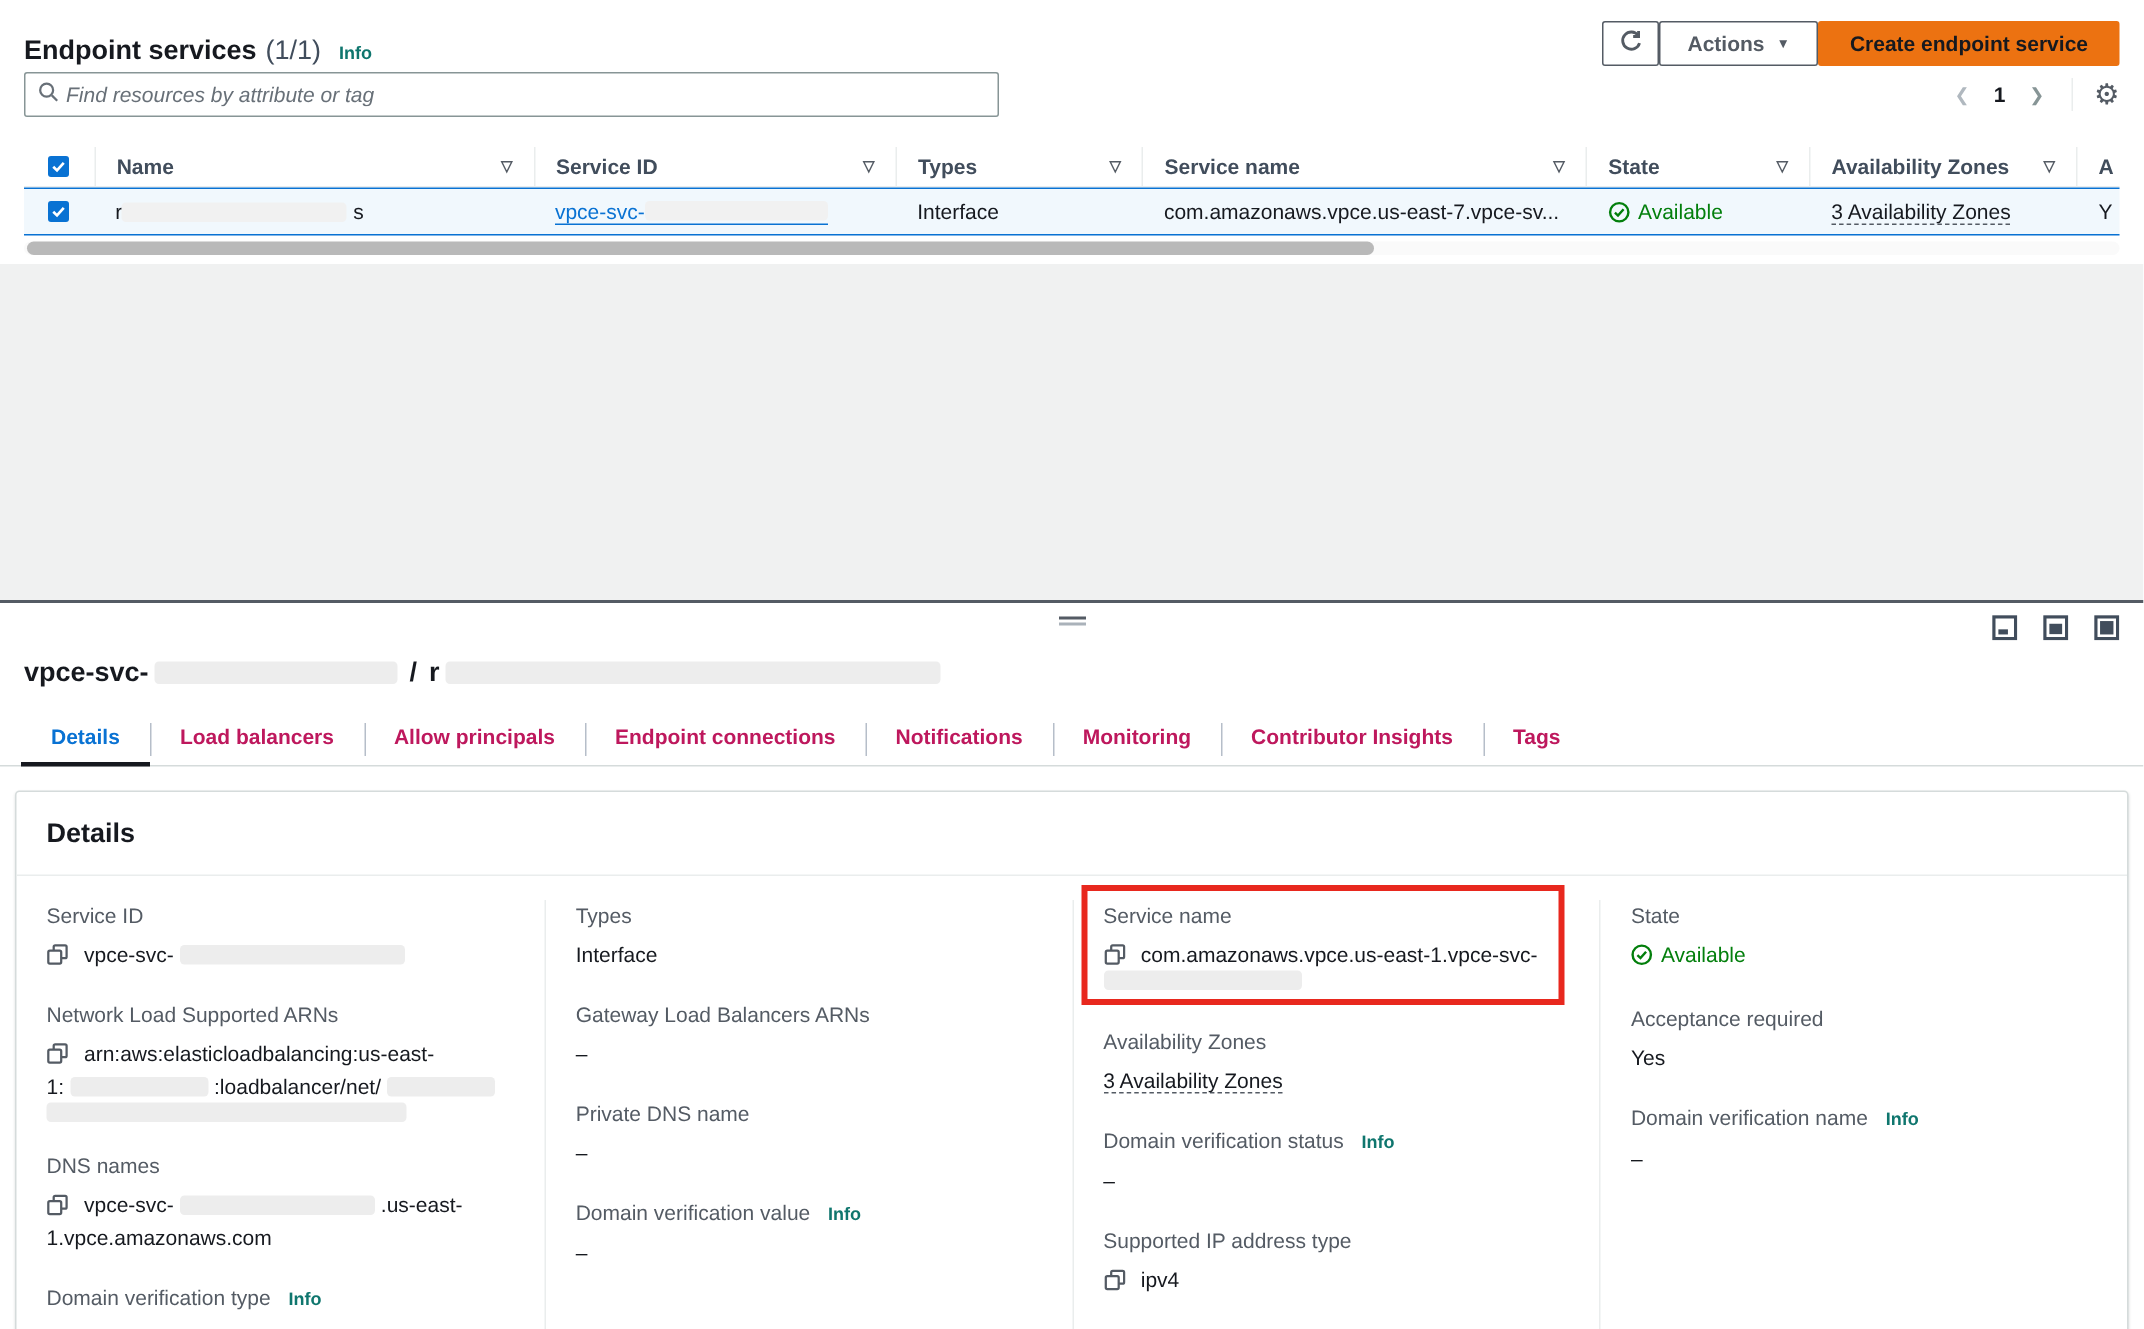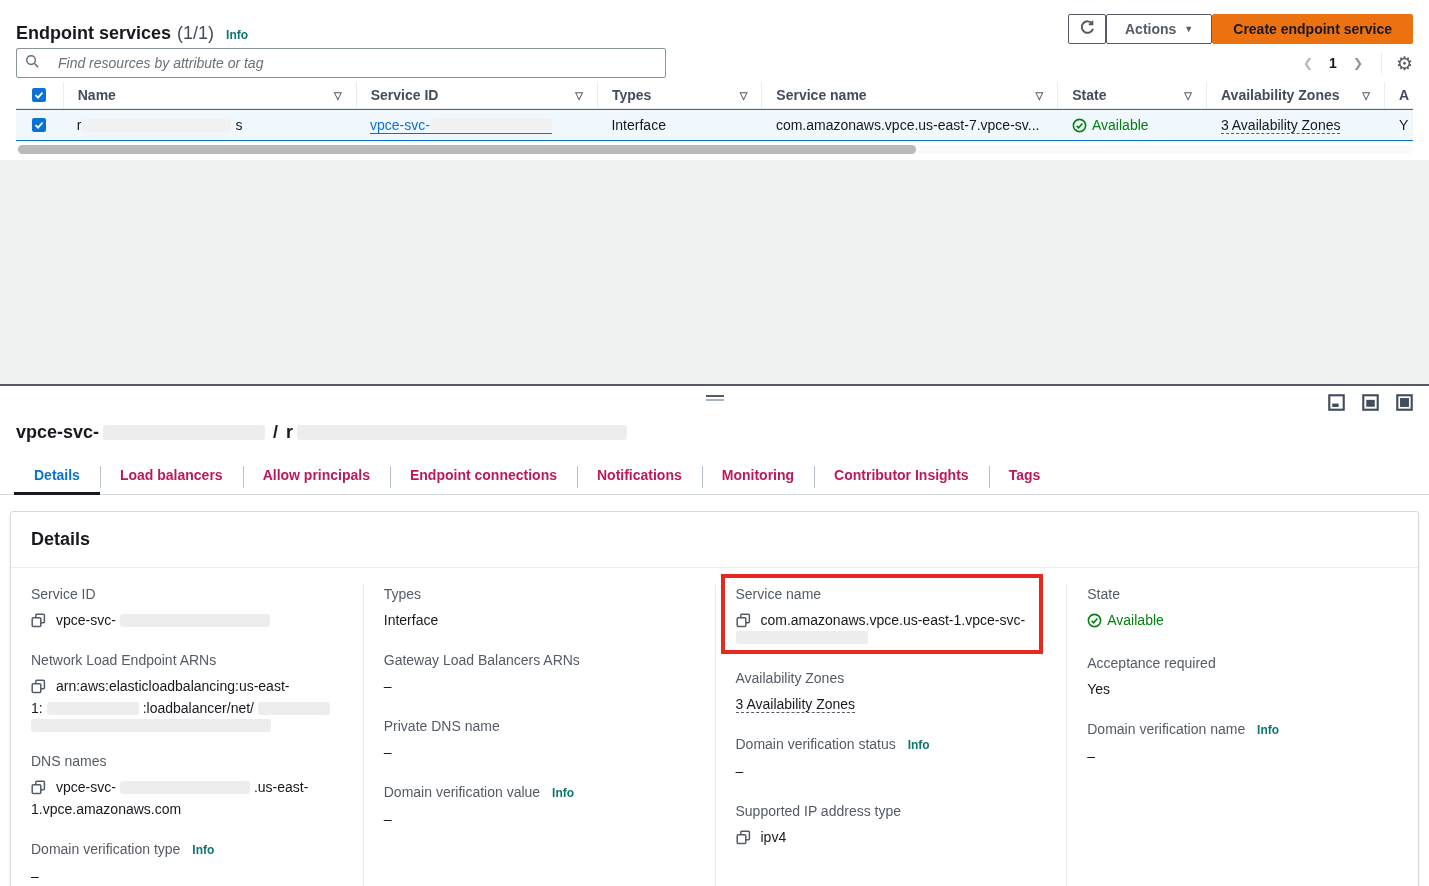--- a/index.html
+++ b/index.html
@@ -16,33 +16,33 @@
   .info-link { font-size:12px; font-weight:bold; color:#0f766e; text-decoration:none; margin-left:6px; cursor:pointer; }
   .header-actions { display:flex; gap:0; align-items:center; }
   .btn { height:30px; display:flex; align-items:center; justify-content:center; border:1px solid #545b64;
          border-radius:2px; background:#fff; font-weight:bold; color:#545b64; font-size:14px; cursor:pointer; padding:0 18px; }
   .btn-icon { width:38px; padding:0; }
   .btn .caret { font-size:9px; margin-left:8px; color:#545b64; }
   .btn-primary { background:#ec7211; border-color:#ec7211; color:#16191f; padding:0 20px; }
 
   .toolbar-row { display:flex; align-items:center; justify-content:space-between; margin-top:4px; height:30px; }
   .search-box { display:flex; align-items:center; width:650px; height:30px; border:1px solid #879596;
-                border-radius:2px; background:#fff; padding:0 8px; gap:18px; }
+                border-radius:2px; background:#fff; padding:0 8px; gap:4px; }
   .search-box input { border:none; outline:none; flex:1; font-size:14px; font-family:"Liberation Sans",sans-serif; color:#16191f; background:transparent; }
   .search-box input::placeholder { font-style:italic; color:#687078; }
   .right-controls { display:flex; align-items:center; gap:10px; }
   .pg-chevron { font-size:12px; cursor:pointer; padding:2px 4px; }
   .pg-chevron.disabled { color:#b0b8bf; }
   .pg-chevron.active { color:#879596; }
   .pg-num { font-weight:bold; color:#16191f; padding:0 2px; }
   .vdiv { width:1px; height:22px; background:#eaeded; margin:0 4px; }
   .gear { font-size:19px; color:#545b64; cursor:pointer; line-height:1; }
 
   
-  .tbl { margin-top:4px; }
+  .tbl { margin-top:20px; }
   .tbl-head { display:flex; align-items:stretch; height:27px; border-bottom:1px solid #eaeded; }
   .tbl-row { display:flex; align-items:stretch; height:32px; background:#f1f8fd;
              border-top:1px solid #0972d3; border-bottom:1px solid #0972d3; }
   .cell { display:flex; align-items:center; padding:0 14px; overflow:hidden; white-space:nowrap; }
   .hcell { justify-content:space-between; font-weight:bold; color:#414d5c; border-left:1px solid #eaeded; }
   .hcell .filter { font-size:10px; color:#545b64; cursor:pointer; margin-left:6px; }
   .c-check { width:48px; justify-content:center; padding:0; border-left:none !important; }
   .c-name { width:300px; }
   .c-sid  { width:247px; }
   .c-type { width:168px; }
@@ -287,21 +287,21 @@
                     <rect x="4.8" y="1.2" width="8.6" height="8.6" rx="1" fill="none" stroke="#545b64" stroke-width="1.5"></rect>
                     <rect x="1.2" y="4.8" width="8.6" height="8.6" rx="1" fill="#fff" stroke="#545b64" stroke-width="1.5"></rect>
                   </svg>
               </span>
               <span>vpce-svc-</span>
               <span class="redact" style="width:150px;"></span>
             </div>
           </div>
 
           <div class="field">
-            <div class="f-label">Network Load Endpoint ARNs</div>
+            <div class="f-label">Network Load Supported ARNs</div>
             <div class="f-value">
               <div class="v-line">
                 <span class="copy-btn">
                   <svg width="15" height="15" viewBox="0 0 15 15">
                       <rect x="4.8" y="1.2" width="8.6" height="8.6" rx="1" fill="none" stroke="#545b64" stroke-width="1.5"></rect>
                       <rect x="1.2" y="4.8" width="8.6" height="8.6" rx="1" fill="#fff" stroke="#545b64" stroke-width="1.5"></rect>
                     </svg>
                 </span>
                 <span>arn:aws:elasticloadbalancing:us-east-</span>
               </div>

